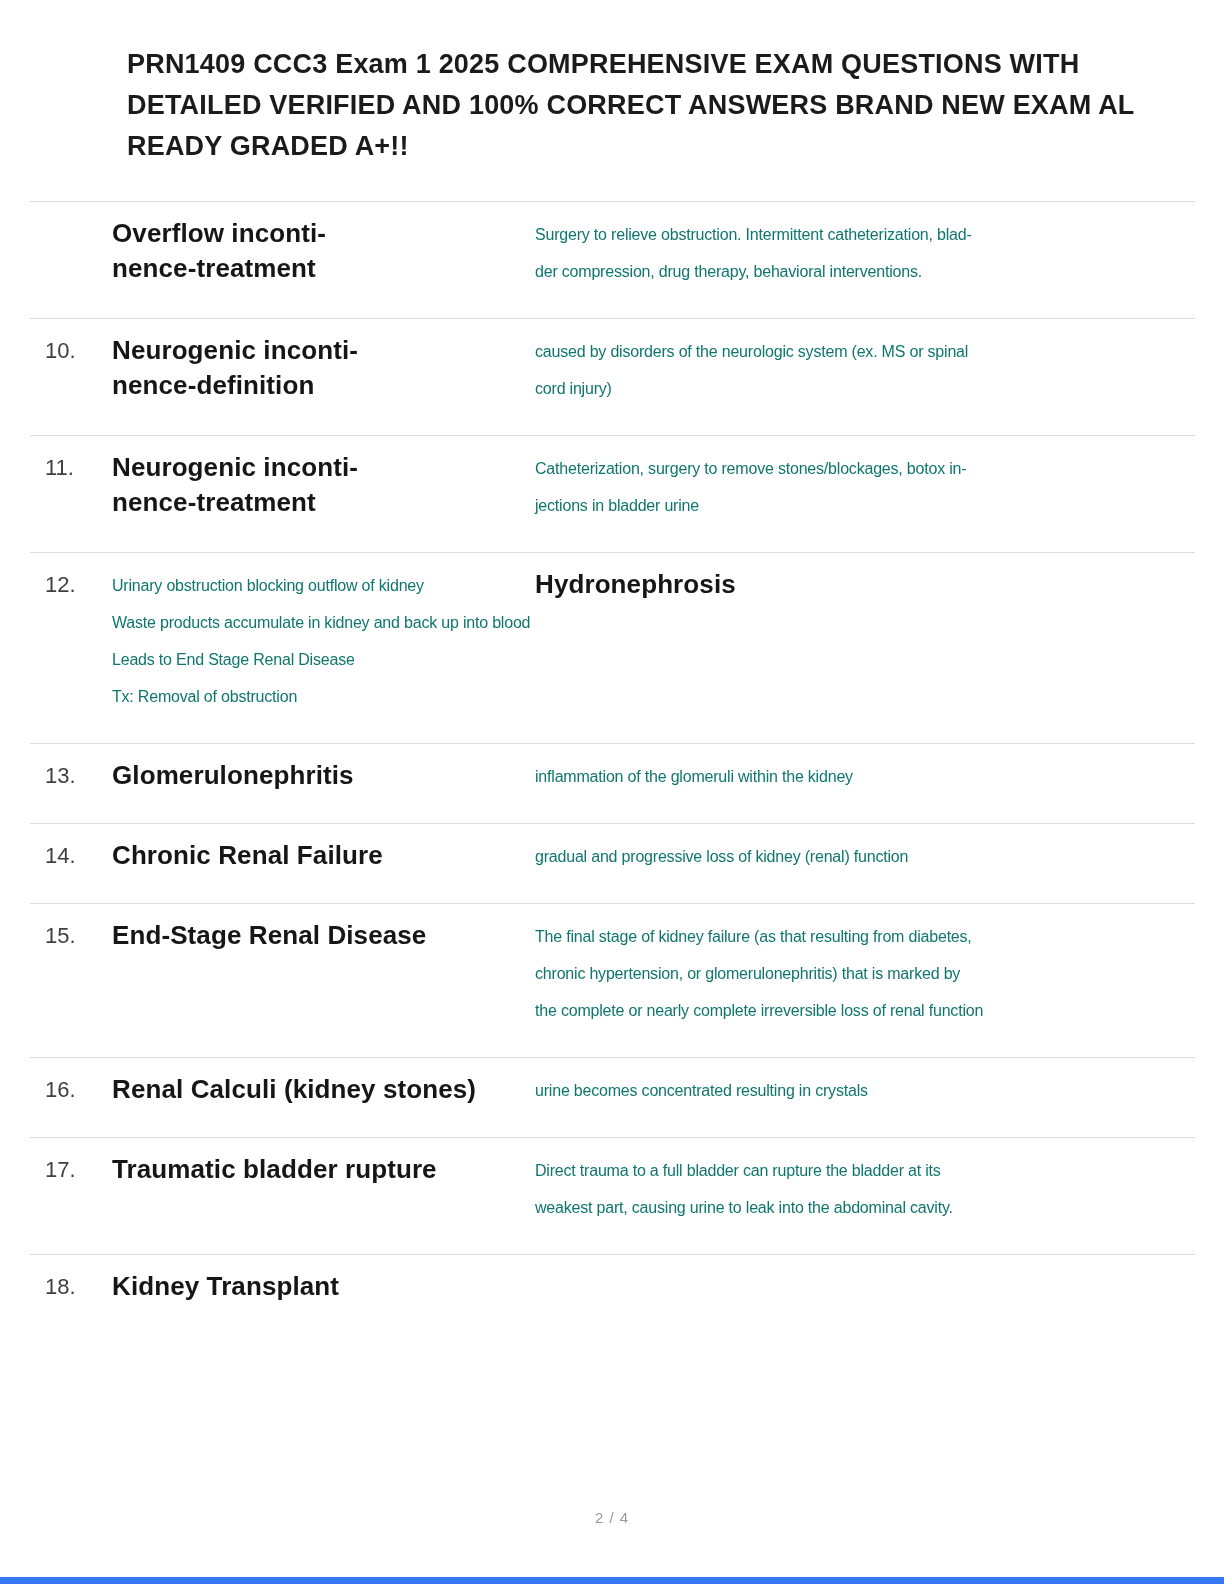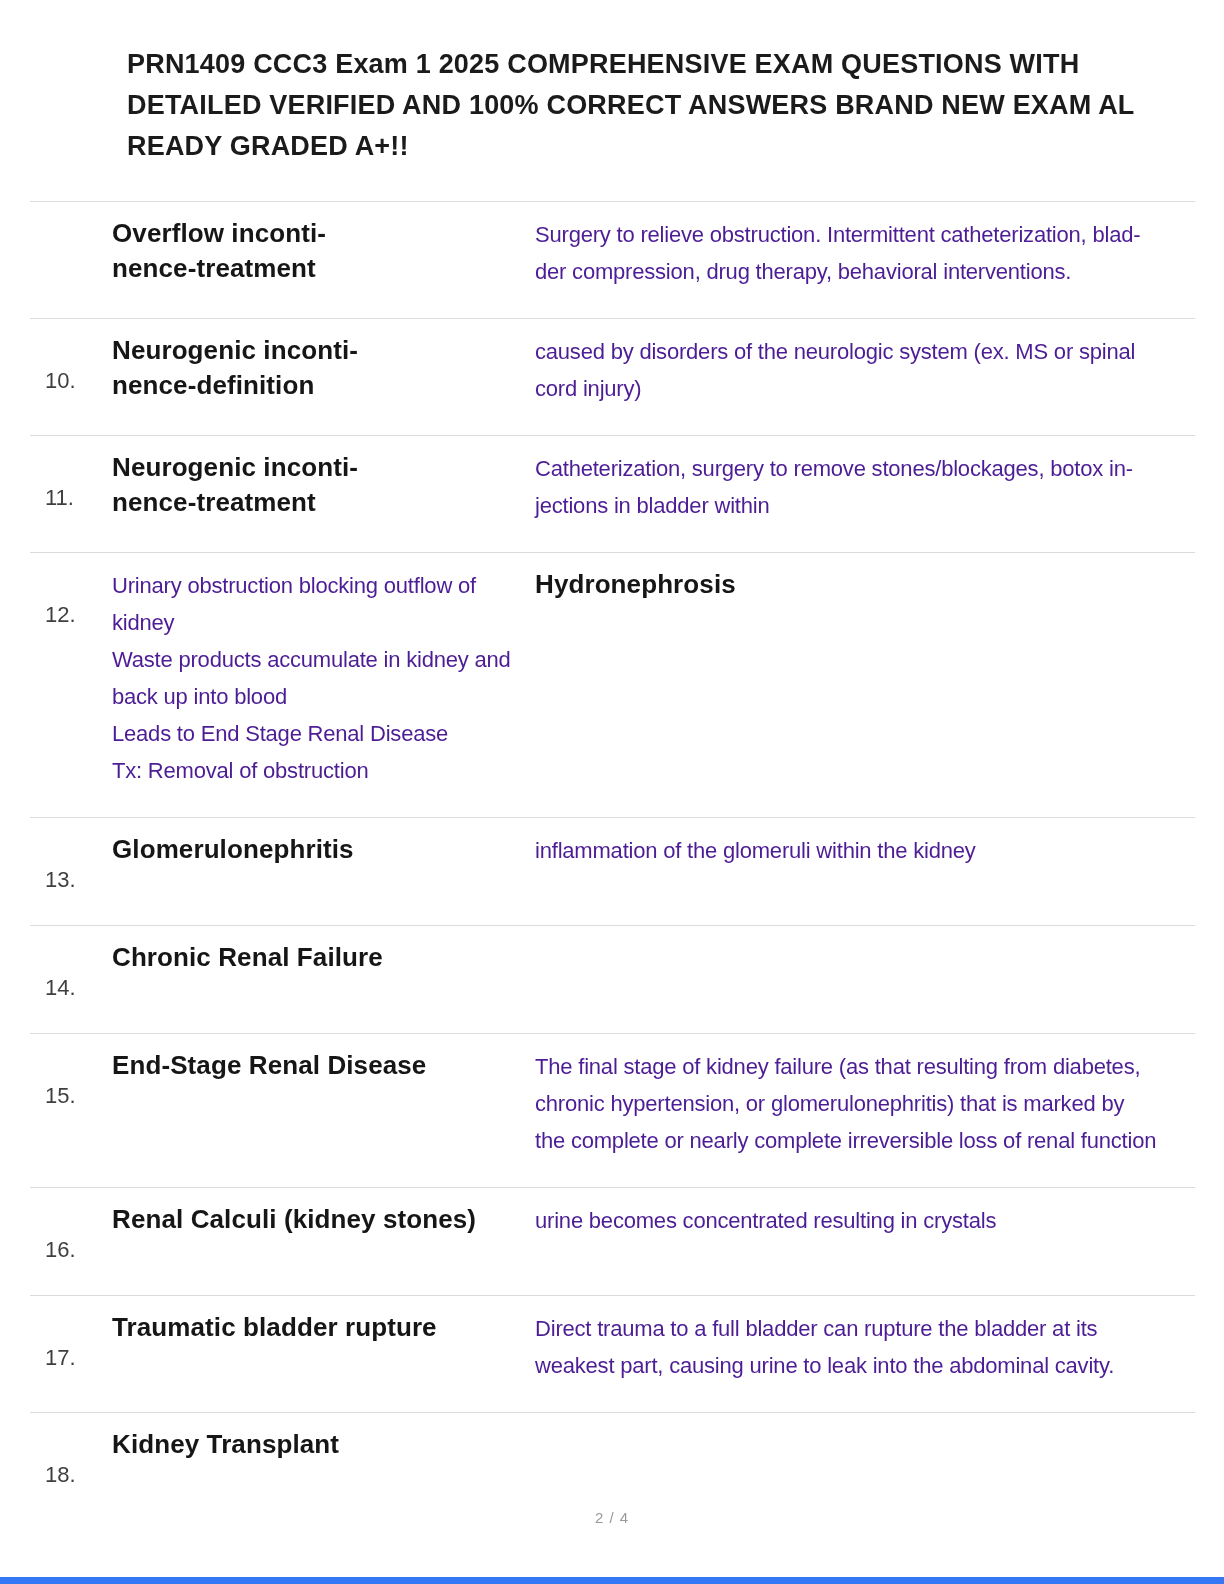--- a/index.html
+++ b/index.html
@@ -36,35 +36,34 @@
     grid-template-columns: 82px 423px 1fr;
     border-top: 1px solid #dcdcdc;
     padding: 14px 0 28px 0;
   }
 
   .cell.num {
     padding-left: 15px;
     font-size: 22px;
     color: #3f3f3f;
     line-height: 35px;
-    margin-top: 30px;
   }
 
   .cell.term {
     font-size: 26px;
     font-weight: 700;
     color: #161616;
     line-height: 35px;
     white-space: pre-line;
     letter-spacing: 0.1px;
   }
 
   .cell.def {
-    font-size: 22px;
-    color: #4c1d95;
+    font-size: 16px;
+    color: #0f766e;
     line-height: 37px;
     letter-spacing: -0.2px;
     white-space: pre-line;
   }
 
   .footer {
     position: absolute;
     left: 0;
     right: 0;
     bottom: 58px;
@@ -107,41 +106,42 @@
 nence-definition</div>
     <div class="cell def">caused by disorders of the neurologic system (ex. MS or spinal
 cord injury)</div>
   </div>
 
   <div class="row">
     <div class="cell num">11.</div>
     <div class="cell term">Neurogenic inconti-
 nence-treatment</div>
     <div class="cell def">Catheterization, surgery to remove stones/blockages, botox in-
-jections in bladder within</div>
+jections in bladder urine</div>
   </div>
 
   <div class="row">
     <div class="cell num">12.</div>
     <div class="cell def">Urinary obstruction blocking outflow of kidney
 Waste products accumulate in kidney and back up into blood
 Leads to End Stage Renal Disease
 Tx: Removal of obstruction</div>
     <div class="cell term">Hydronephrosis</div>
   </div>
 
   <div class="row">
     <div class="cell num">13.</div>
     <div class="cell term">Glomerulonephritis</div>
     <div class="cell def">inflammation of the glomeruli within the kidney</div>
   </div>
 
   <div class="row">
     <div class="cell num">14.</div>
     <div class="cell term">Chronic Renal Failure</div>
+    <div class="cell def">gradual and progressive loss of kidney (renal) function</div>
   </div>
 
   <div class="row">
     <div class="cell num">15.</div>
     <div class="cell term">End-Stage Renal Disease</div>
     <div class="cell def">The final stage of kidney failure (as that resulting from diabetes,
 chronic hypertension, or glomerulonephritis) that is marked by
 the complete or nearly complete irreversible loss of renal function</div>
   </div>
 

